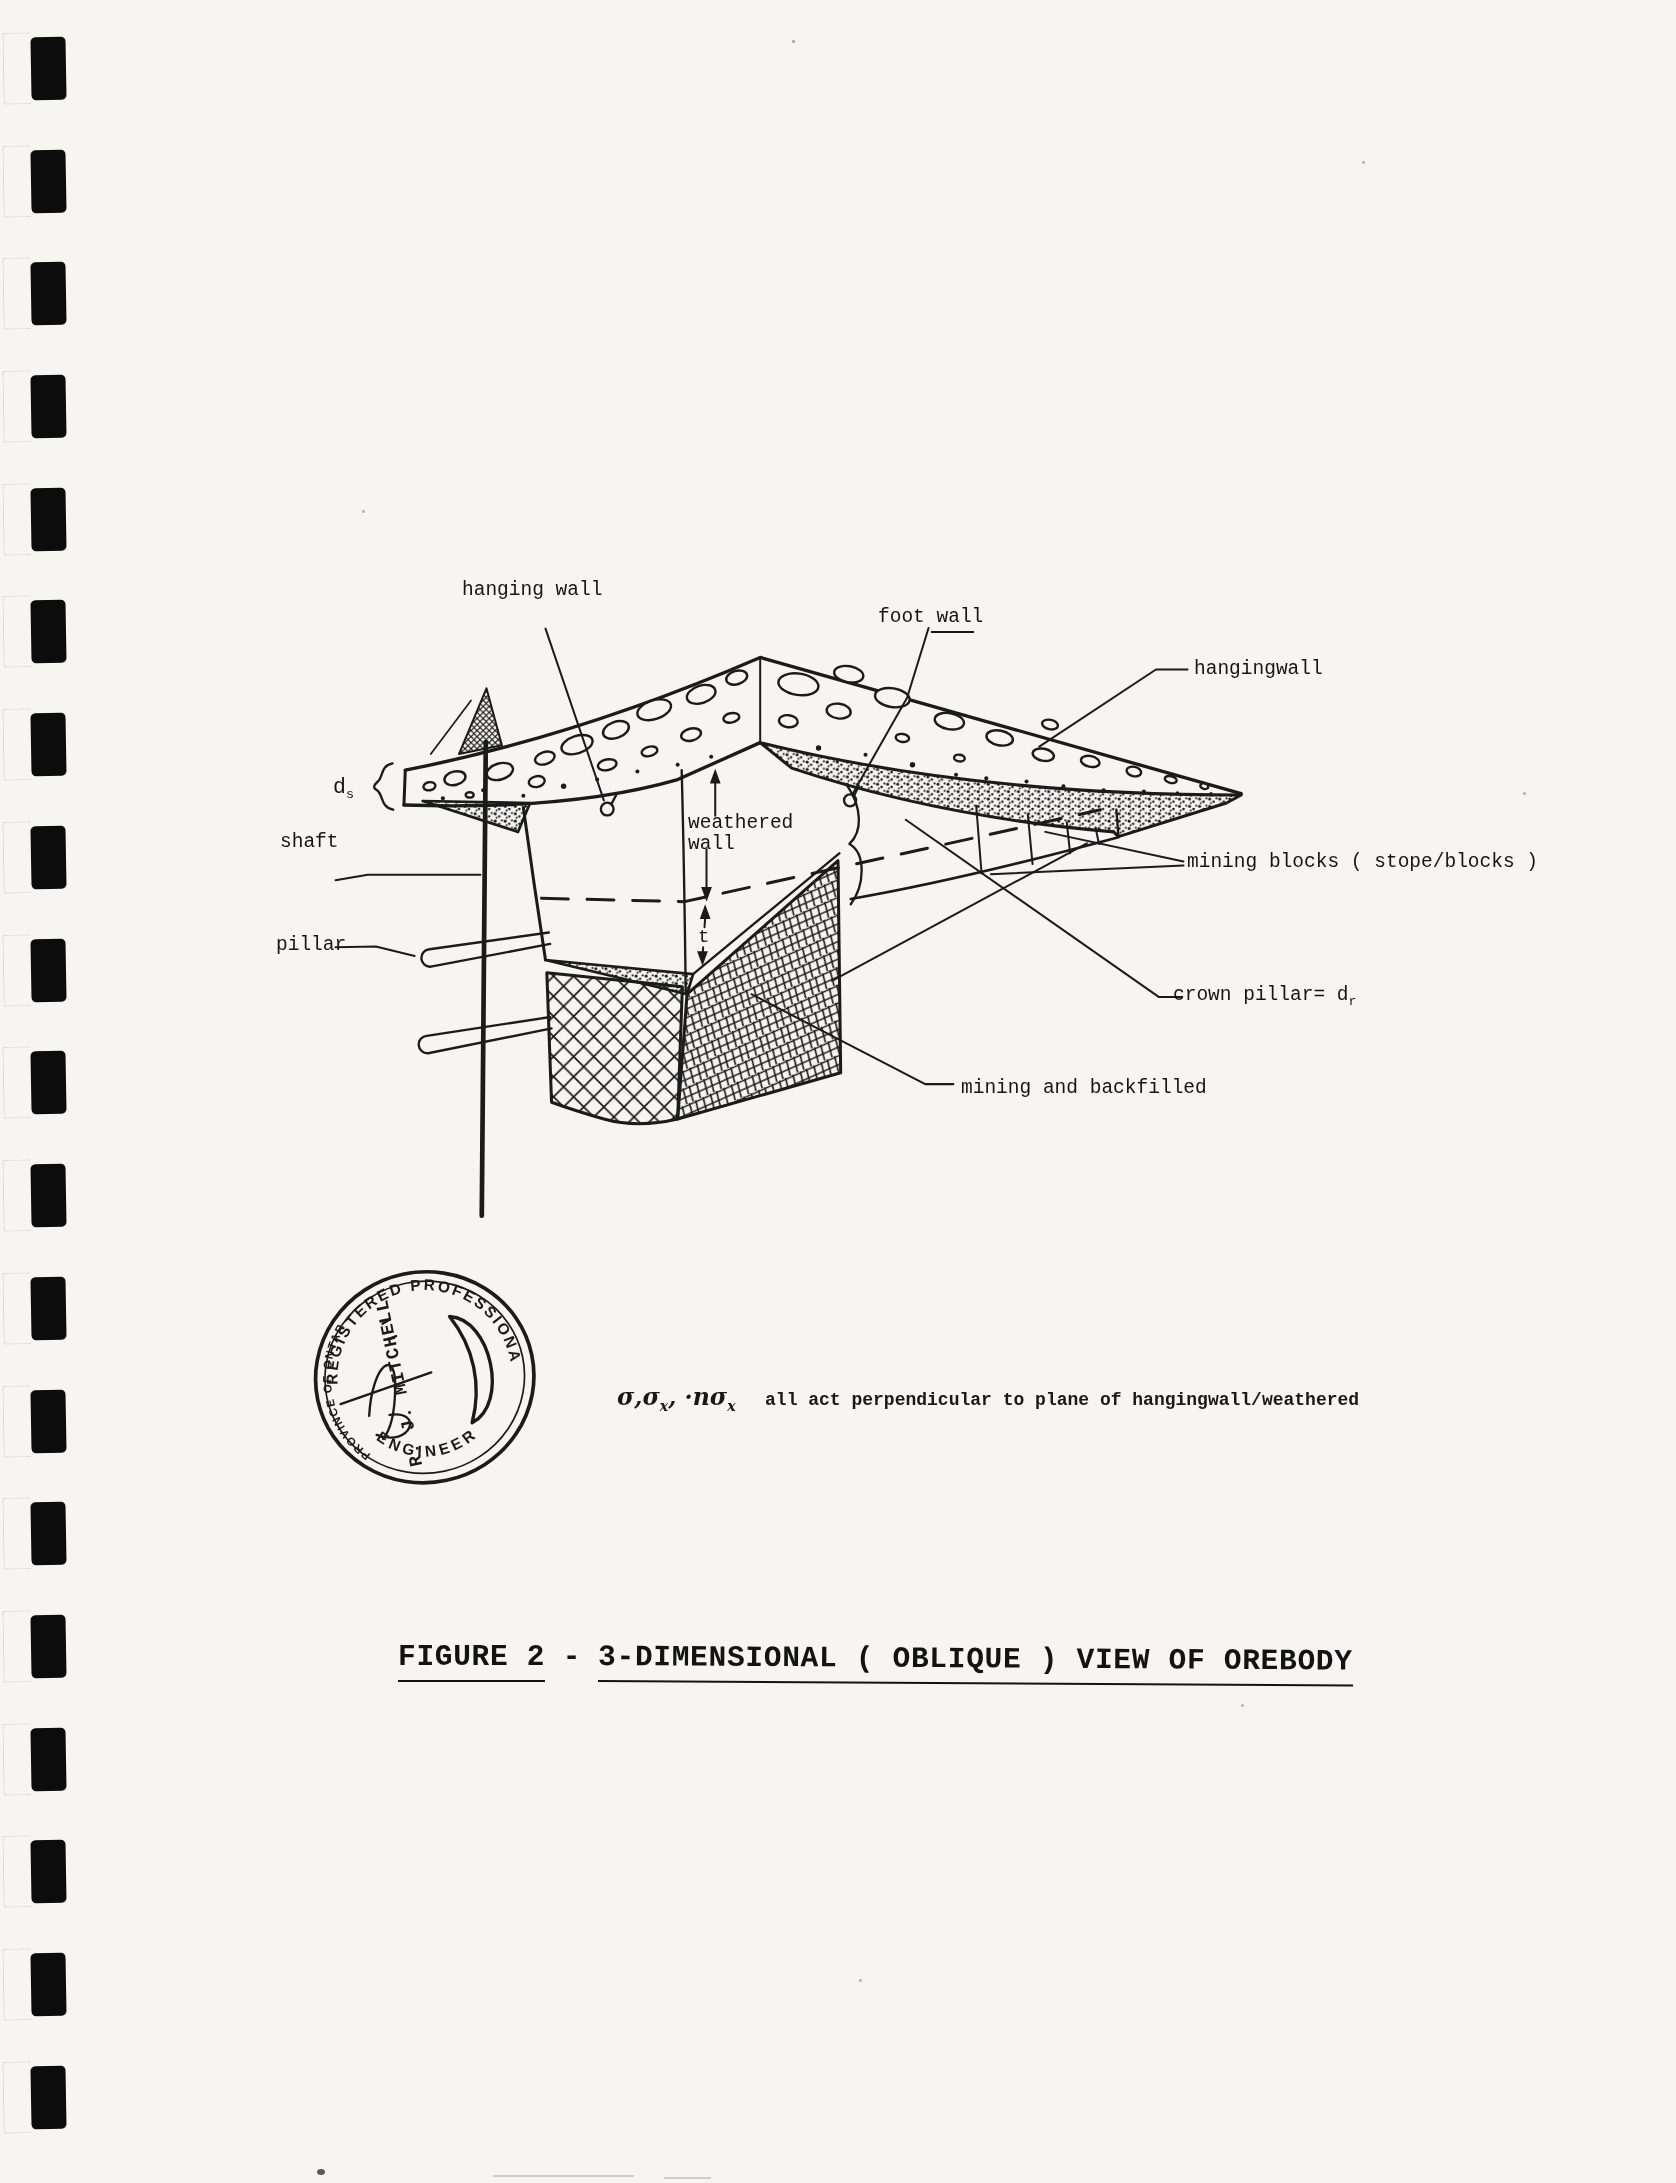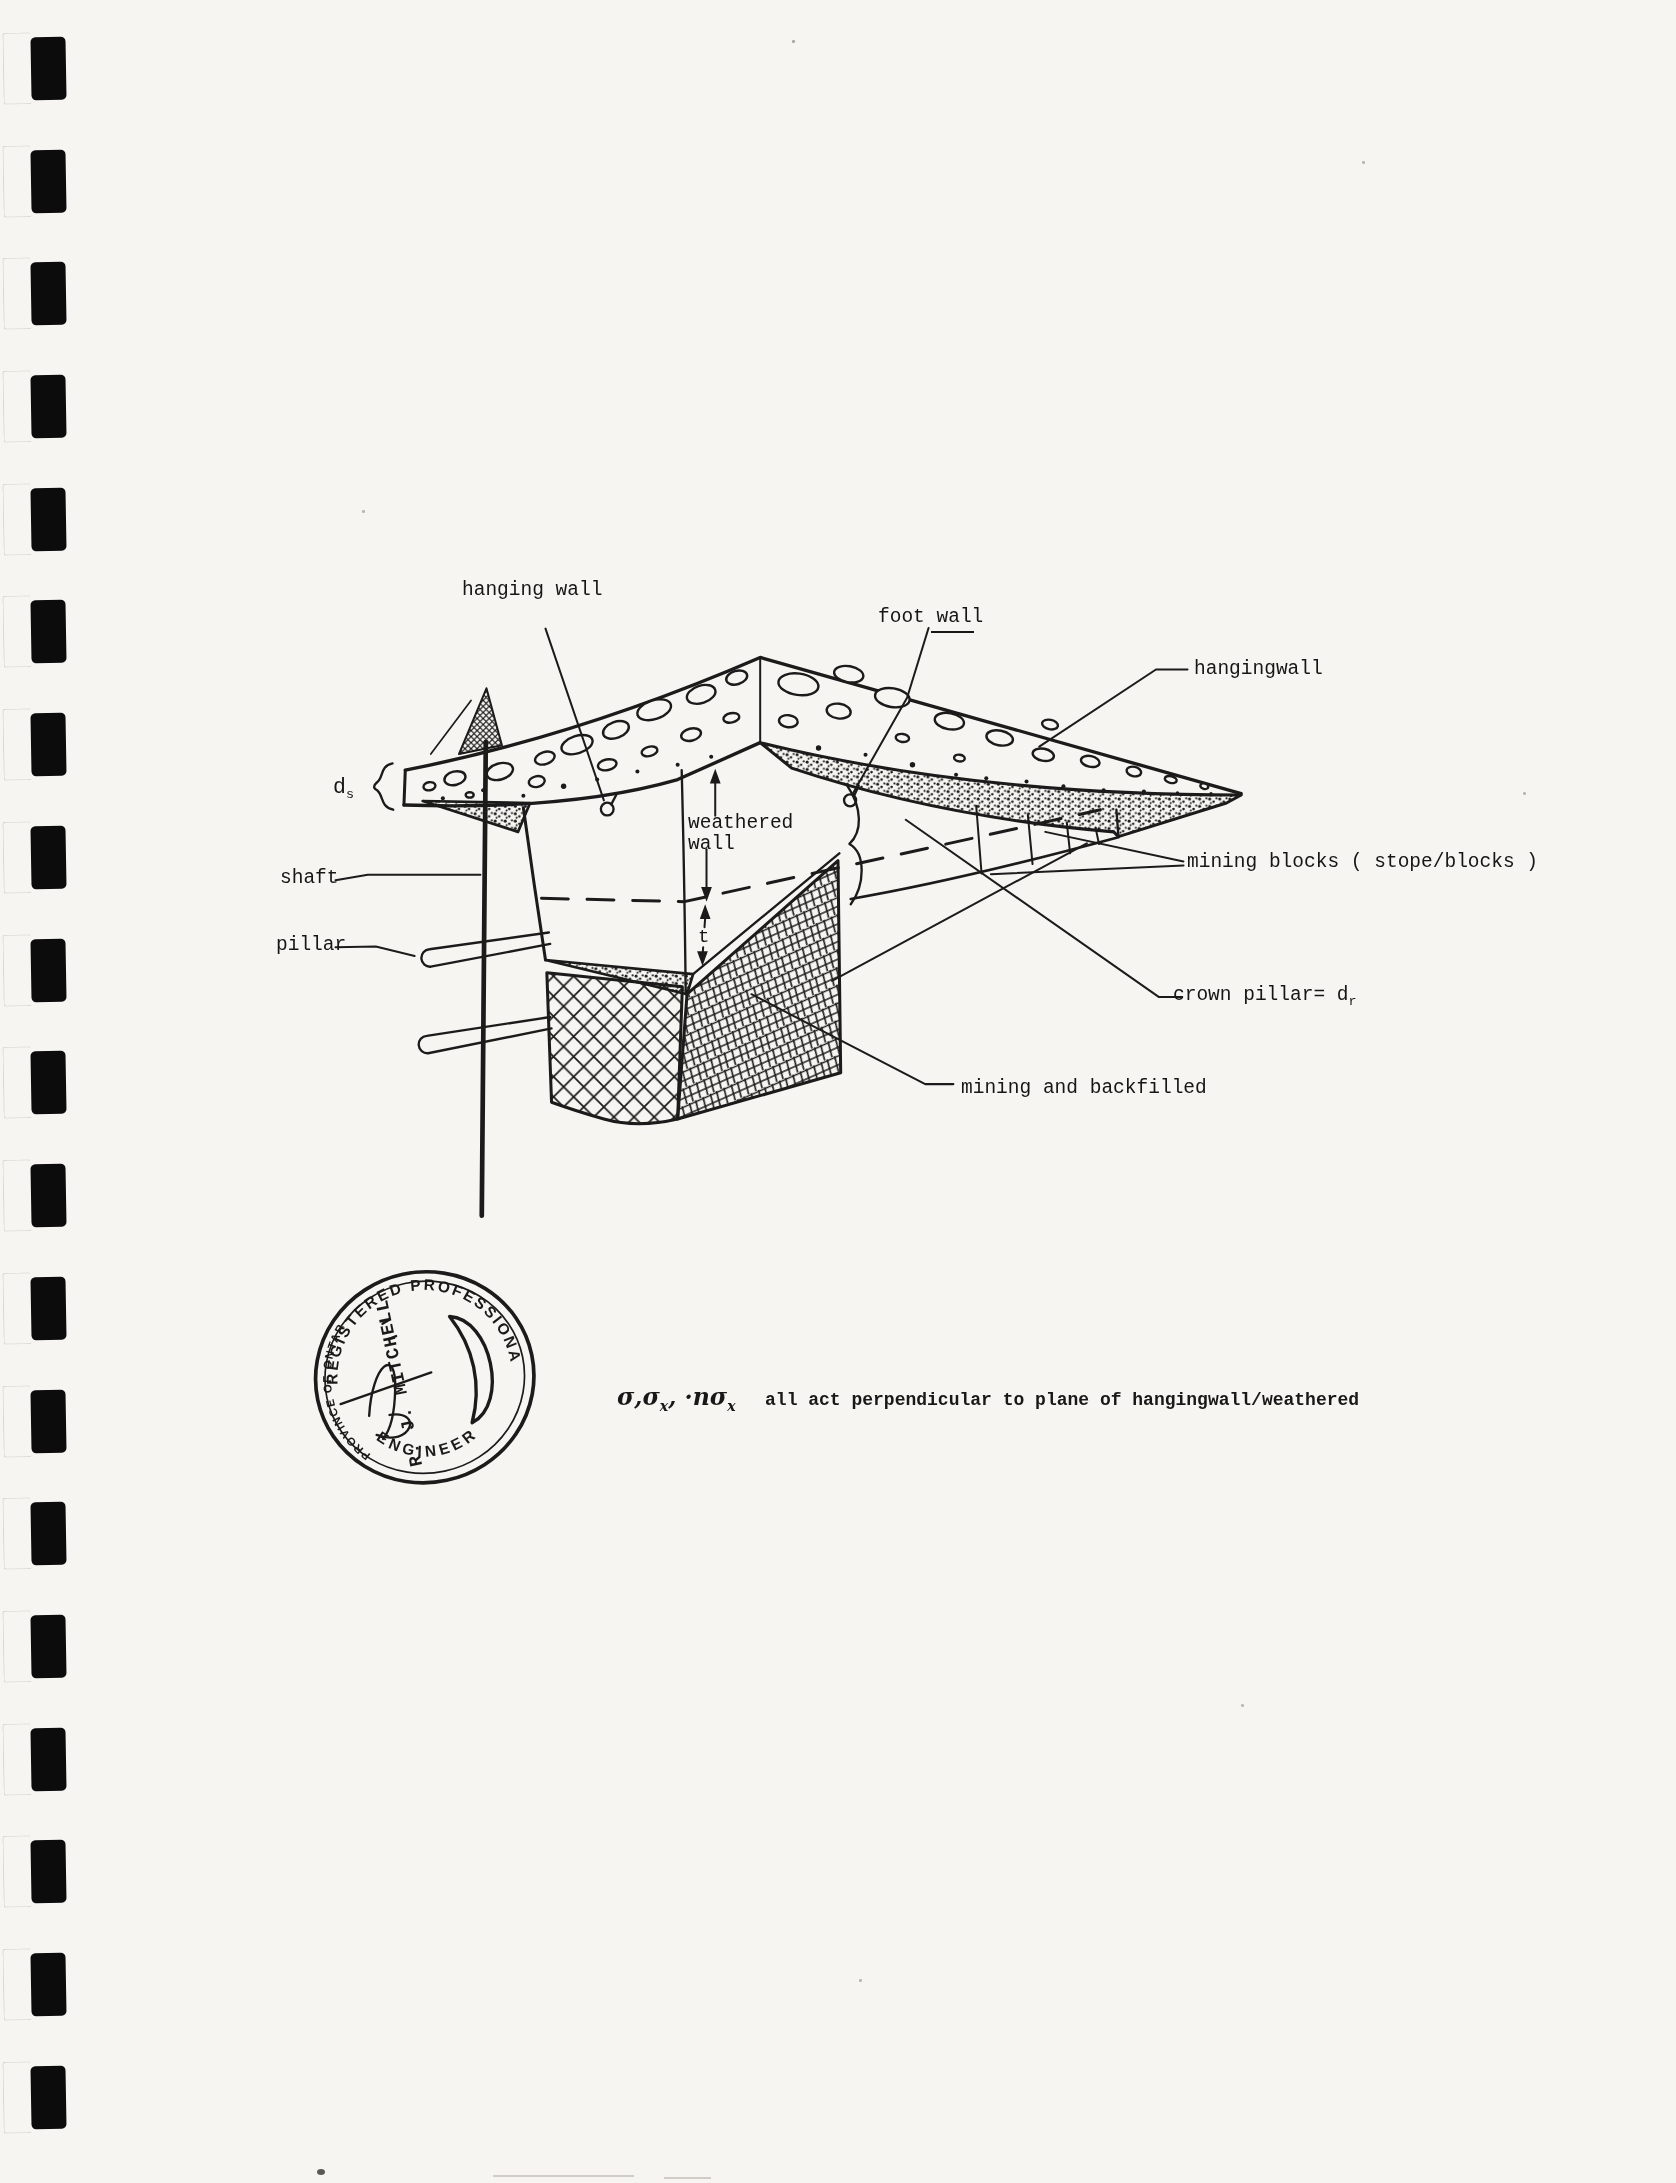--- a/index.html
+++ b/index.html
@@ -247,35 +247,40 @@
 
   <div class="lbl" style="left:462px;top:580px">hanging wall</div>
   <div class="lbl" style="left:878px;top:607px">foot wall</div>
   <div class="underline-mark" style="left:931px;top:631px;width:43px"></div>
   <div class="lbl" style="left:1194px;top:659px">hangingwall</div>
   <div class="lbl" style="left:333px;top:776px;font-size:21.5px"><span>d</span><sub>s</sub></div>
   <div class="lbl wz" style="left:688px;top:813px">
     <div>weathered</div>
     <div>wall</div>
   </div>
-  <div class="lbl" style="left:280px;top:868px">shaft</div>
+  <div class="lbl" style="left:280px;top:832px">shaft</div>
   <div class="lbl" style="left:276px;top:935px">pillar</div>
   <div class="lbl" style="left:1187px;top:852px">mining blocks ( stope/blocks )</div>
   <div class="lbl" style="left:1173px;top:985px"><span>crown pillar= d</span><sub>r</sub></div>
   <div class="lbl" style="left:698px;top:927px;font-size:19px">t</div>
   <div class="lbl" style="left:961px;top:1078px">mining and backfilled</div>
 
   <div class="note">
     <span class="sig">σ,</span>
       <span class="sig"><span>σ</span><sub>x</sub></span>
       <span class="sig">, ·n</span>
       <span class="sig"><span>σ</span><sub>x</sub></span>
     <span class="note-text">all act perpendicular to plane of hangingwall/weathered</span>
   </div>
 
+  <div class="caption">
+    <span class="u">FIGURE 2</span>
+    <span class="sep">-</span>
+    <span class="u p2">3-DIMENSIONAL ( OBLIQUE ) VIEW OF OREBODY</span>
+  </div>
 
   <div class="speck" style="left:317px;top:2169px;width:8px;height:6px"></div>
   <div class="faintline" style="left:493px;top:2175px;width:141px"></div>
   <div class="faintline" style="left:664px;top:2177px;width:47px"></div>
   <div class="speck" style="left:792px;top:40px;width:2.7px;height:2.7px;opacity:.5"></div>
   <div class="speck" style="left:1362px;top:161px;width:2.7px;height:2.7px;opacity:.4"></div>
   <div class="speck" style="left:362px;top:510px;width:2.7px;height:2.7px;opacity:.4"></div>
   <div class="speck" style="left:1523px;top:792px;width:2.7px;height:2.7px;opacity:.4"></div>
   <div class="speck" style="left:1241px;top:1704px;width:3.4px;height:2.7px;opacity:.4"></div>
   <div class="speck" style="left:859px;top:1979px;width:2.7px;height:2.7px;opacity:.4"></div>

